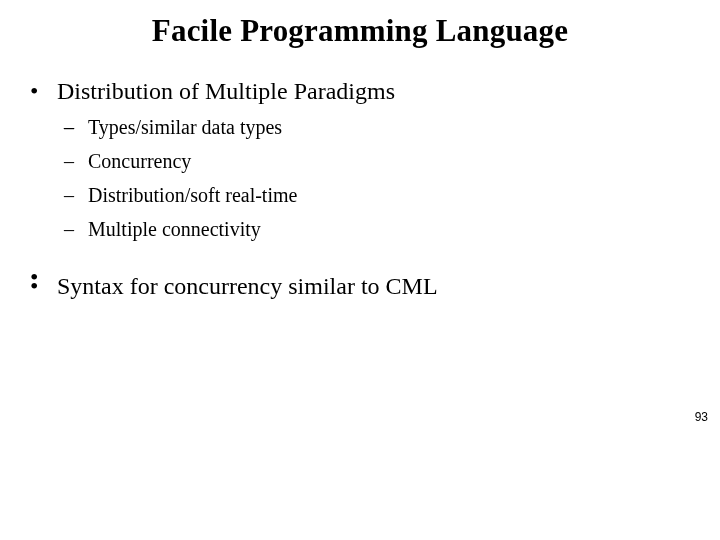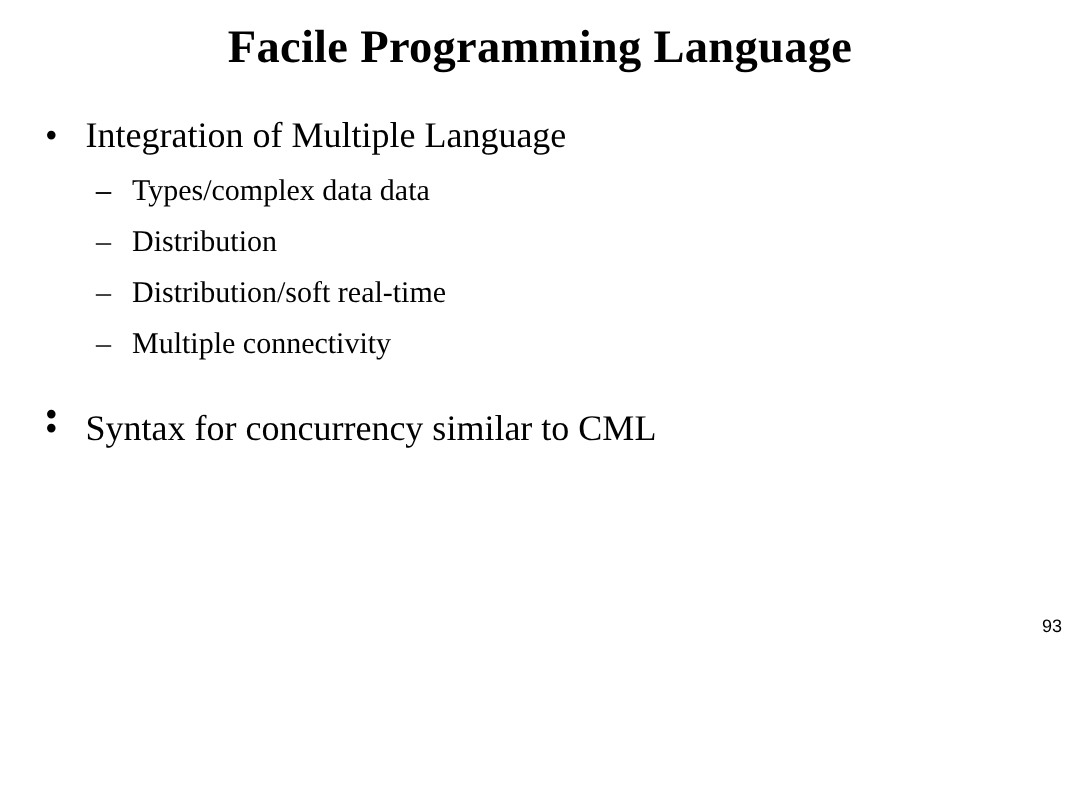--- a/index.html
+++ b/index.html
@@ -107,37 +107,37 @@
 <body>
 
 <div class="slide">
 
   <div class="slide-title">Facile Programming Language</div>
 
   <div class="body-area">
 
     <div class="bullet-l1">
       <span class="marker">•</span>
-      <span>Integration of Multiple Language</span>
+      <span>Distribution of Multiple Paradigms</span>
     </div>
 
     <div class="sublist">
 
       <div class="bullet-l2">
         <span class="marker">–</span>
       </div>
 
       <div class="bullet-l2">
         <span class="marker">–</span>
-        <span>Types/complex data data</span>
+        <span>Types/similar data types</span>
       </div>
 
       <div class="bullet-l2">
         <span class="marker">–</span>
-        <span>Distribution</span>
+        <span>Concurrency</span>
       </div>
 
       <div class="bullet-l2">
         <span class="marker">–</span>
         <span>Distribution/soft real-time</span>
       </div>
 
       <div class="bullet-l2">
         <span class="marker">–</span>
         <span>Multiple connectivity</span>

